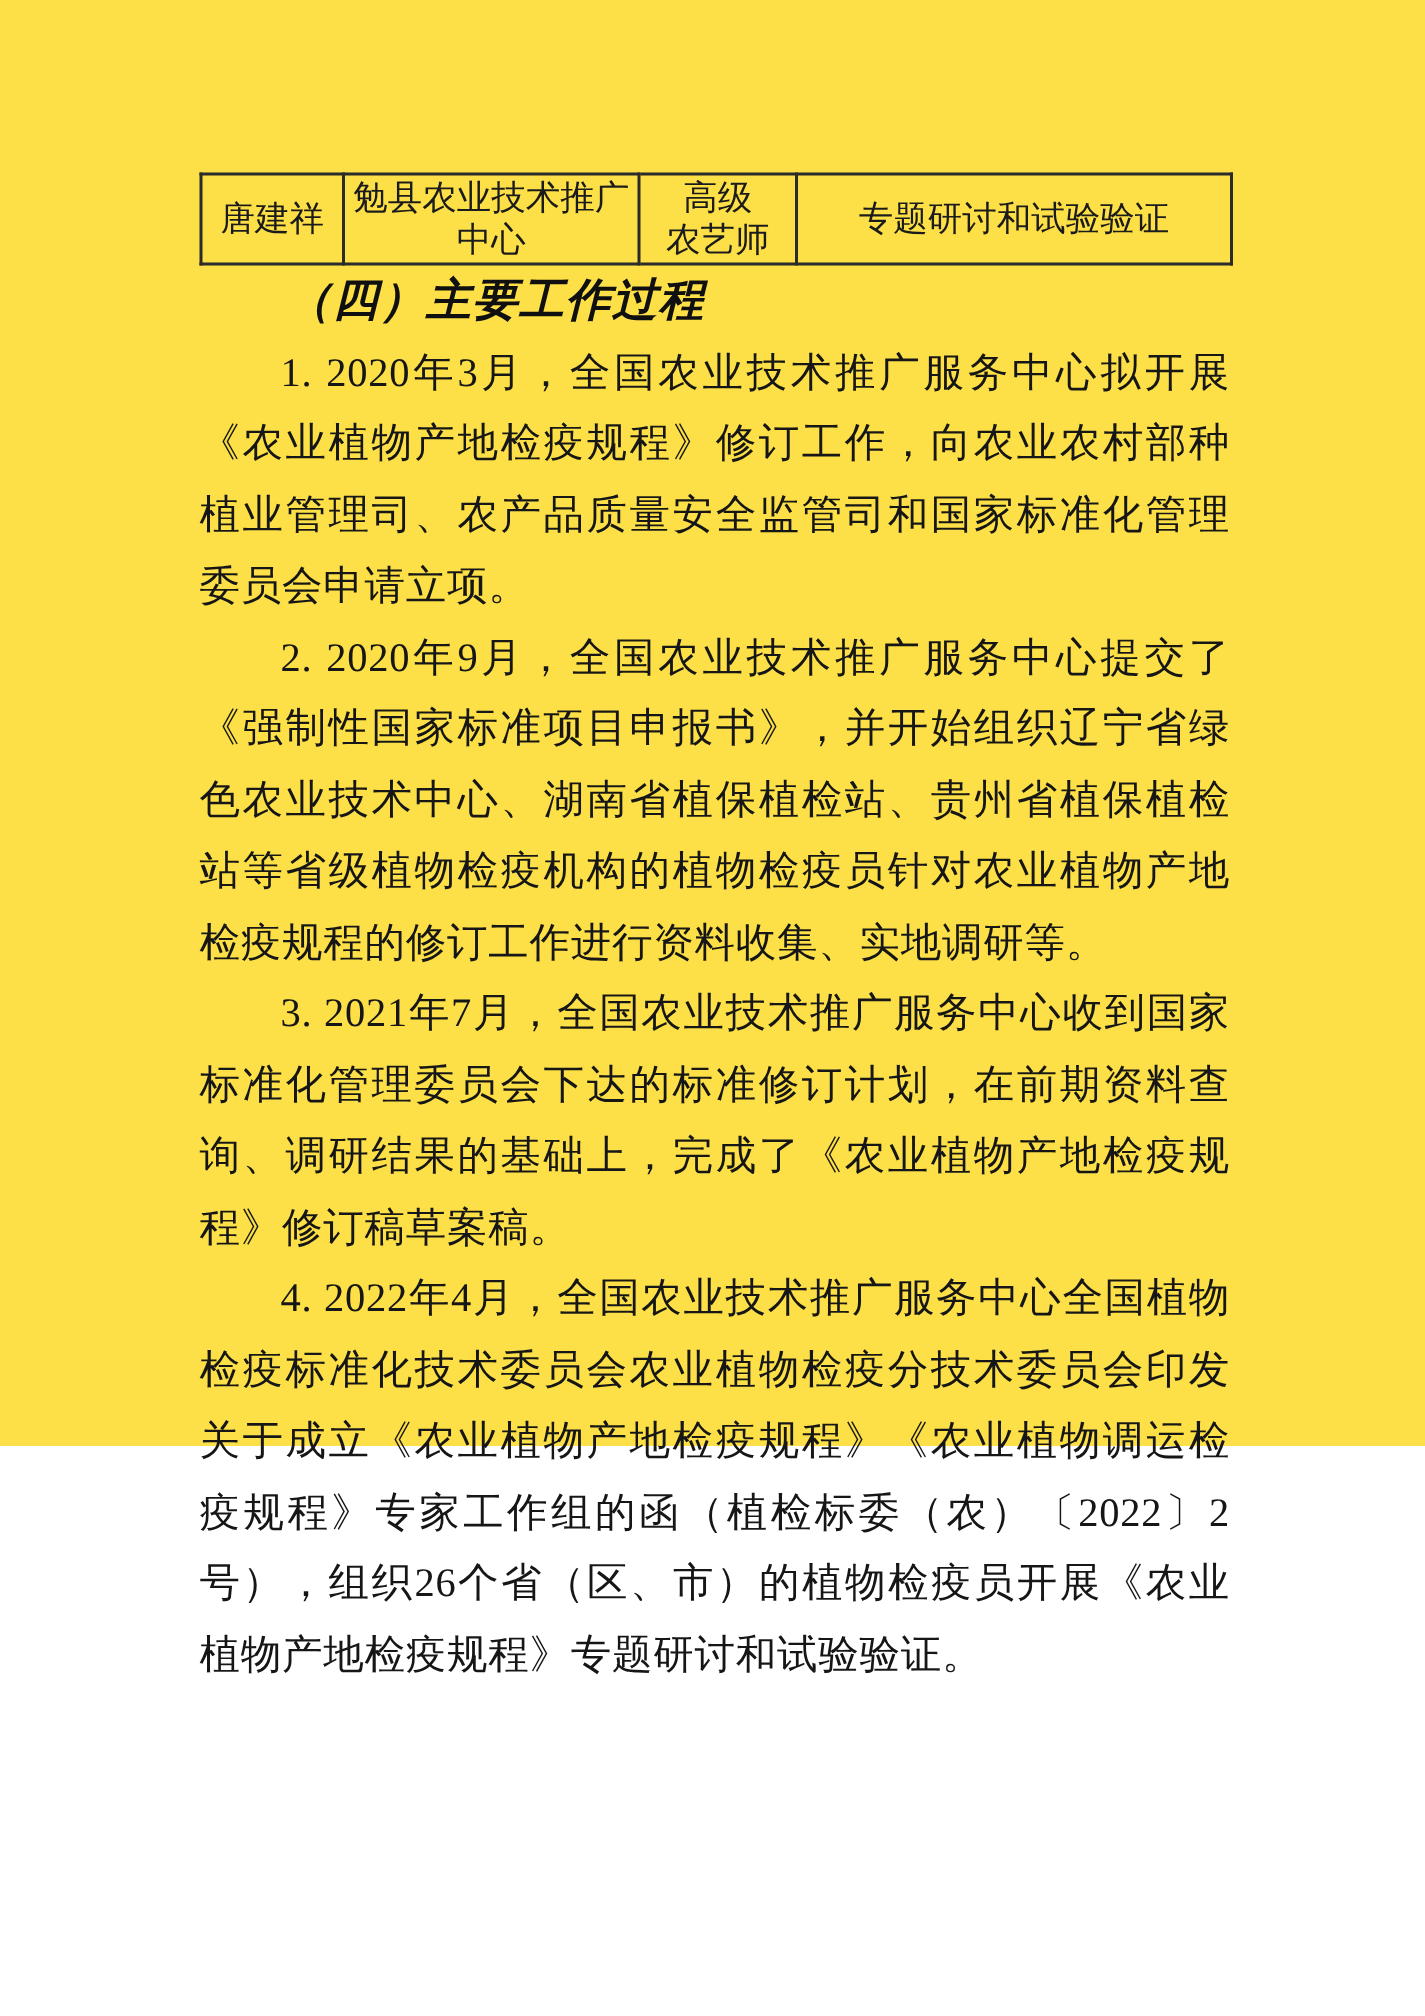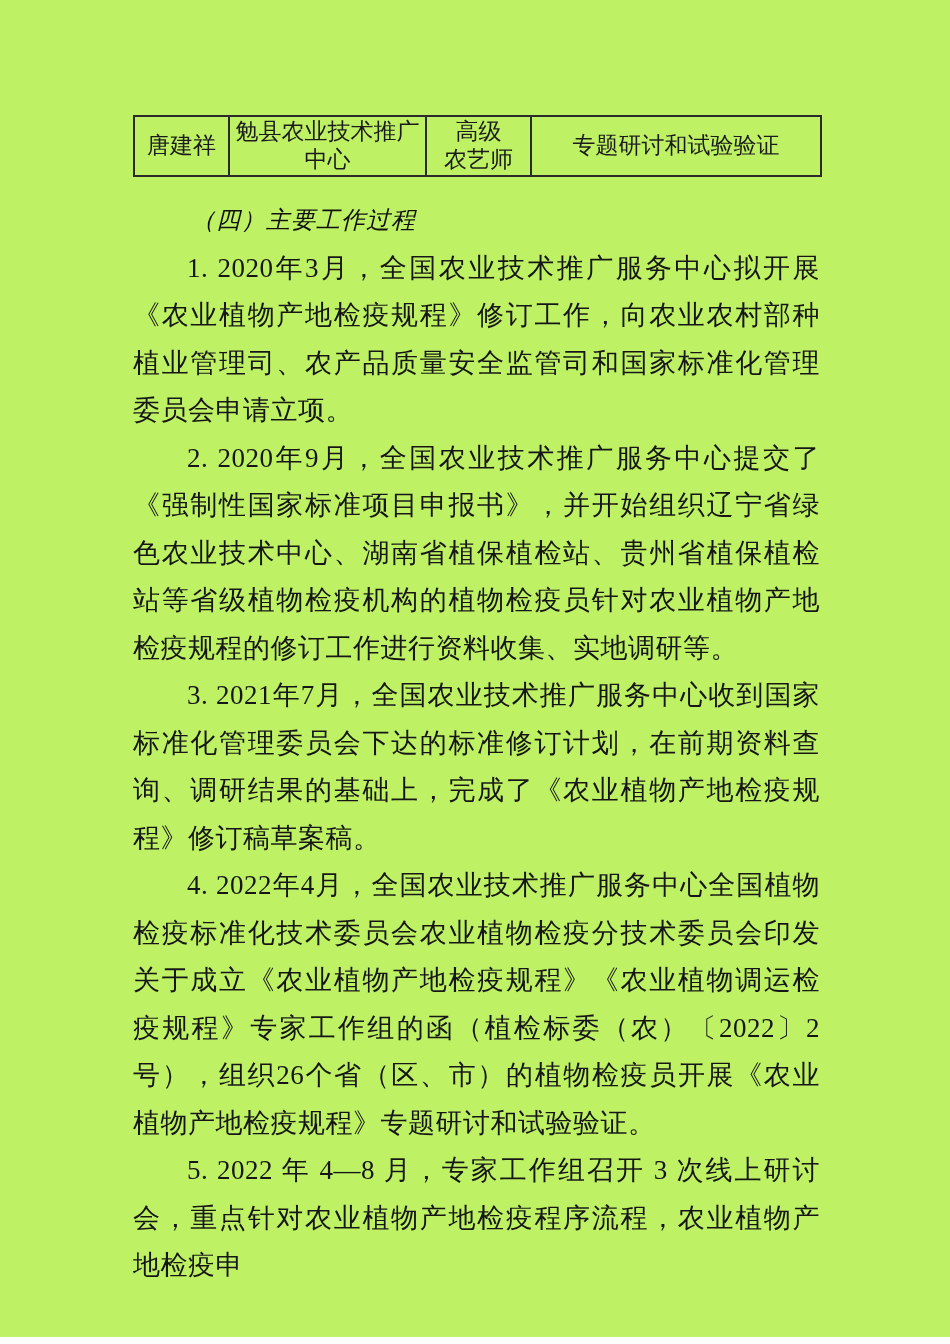--- a/index.html
+++ b/index.html
@@ -6,45 +6,44 @@
   html, body { background: #ffffff; }
   body {
     width: 950px;
     height: 1344px;
     overflow: hidden;
     font-family: "Liberation Serif", "DejaVu Serif", serif;
     color: #161616;
   }
   .page {
     width: 950px;
-    height: 1337px;
+    height: 964px;
     padding: 115px 130px 0 133px;
-    background: #bef264;
+    background: #fde047;
   }
   table.members-table {
     width: 687px;
     border-collapse: collapse;
     table-layout: fixed;
   }
   table.members-table td {
     border: 2px solid #2b2b2b;
     text-align: center;
     vertical-align: middle;
     font-size: 23px;
     line-height: 28px;
     height: 58px;
     padding: 1px 2px;
     white-space: pre-line;
     color: #1b1b1b;
   }
   .heading {
-    margin-top: 20px;
-    font-size: 24px;
+    font-size: 30px;
     line-height: 47.5px;
-    font-weight: normal;
+    font-weight: bold;
     font-style: italic;
     text-indent: 58px;
     letter-spacing: 1px;
     color: #101010;
   }
   .para {
     font-size: 27px;
     line-height: 47.5px;
     text-indent: 54px;
     text-align: justify;
@@ -80,15 +79,14 @@
   <h3 class="heading">（四）主要工作过程</h3>
 
   <p class="para">1. 2020年3月，全国农业技术推广服务中心拟开展《农业植物产地检疫规程》修订工作，向农业农村部种植业管理司、农产品质量安全监管司和国家标准化管理委员会申请立项。</p>
 
   <p class="para">2. 2020年9月，全国农业技术推广服务中心提交了《强制性国家标准项目申报书》，并开始组织辽宁省绿色农业技术中心、湖南省植保植检站、贵州省植保植检站等省级植物检疫机构的植物检疫员针对农业植物产地检疫规程的修订工作进行资料收集、实地调研等。</p>
 
   <p class="para">3. 2021年7月，全国农业技术推广服务中心收到国家标准化管理委员会下达的标准修订计划，在前期资料查询、调研结果的基础上，完成了《农业植物产地检疫规程》修订稿草案稿。</p>
 
   <p class="para">4. 2022年4月，全国农业技术推广服务中心全国植物检疫标准化技术委员会农业植物检疫分技术委员会印发关于成立《农业植物产地检疫规程》《农业植物调运检疫规程》专家工作组的函（植检标委（农）〔2022〕2号），组织26个省（区、市）的植物检疫员开展《农业植物产地检疫规程》专题研讨和试验验证。</p>
 
-  <p class="para">5. 2022 年 4—8 月，专家工作组召开 3 次线上研讨会，重点针对农业植物产地检疫程序流程，农业植物产地检疫申</p>
 
 </div>
 
 </body></html>

